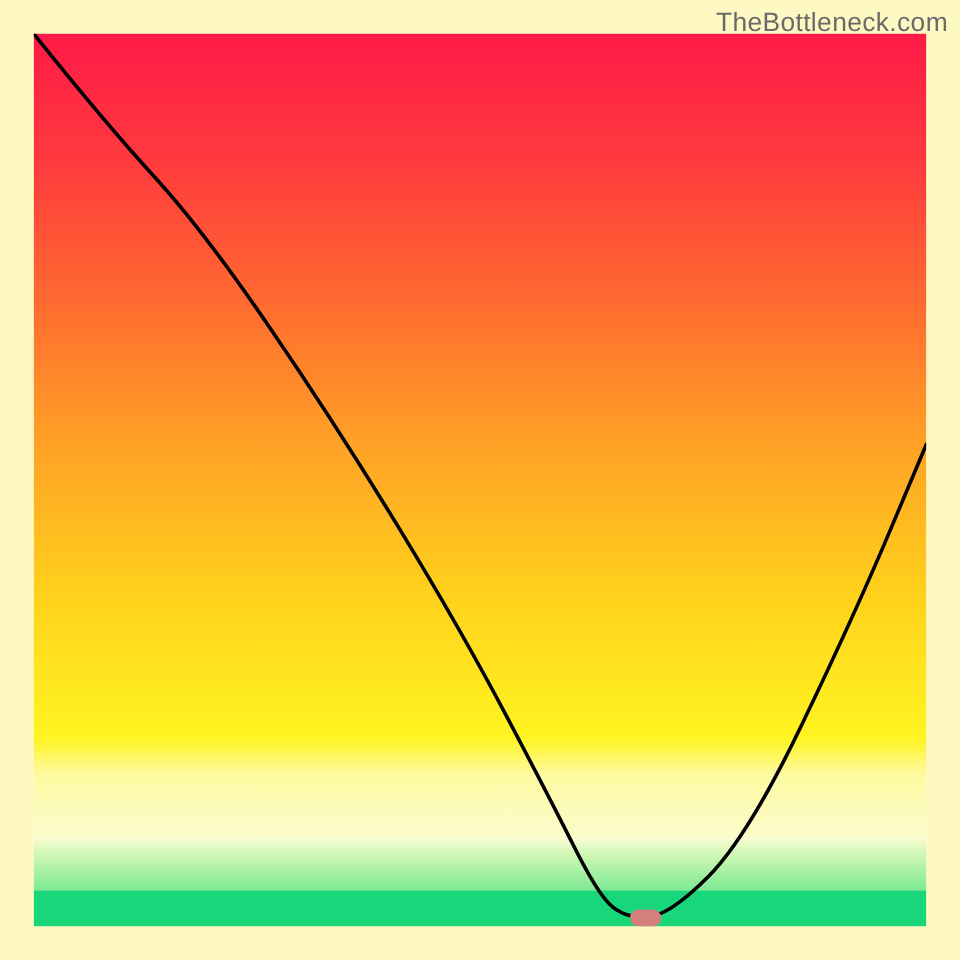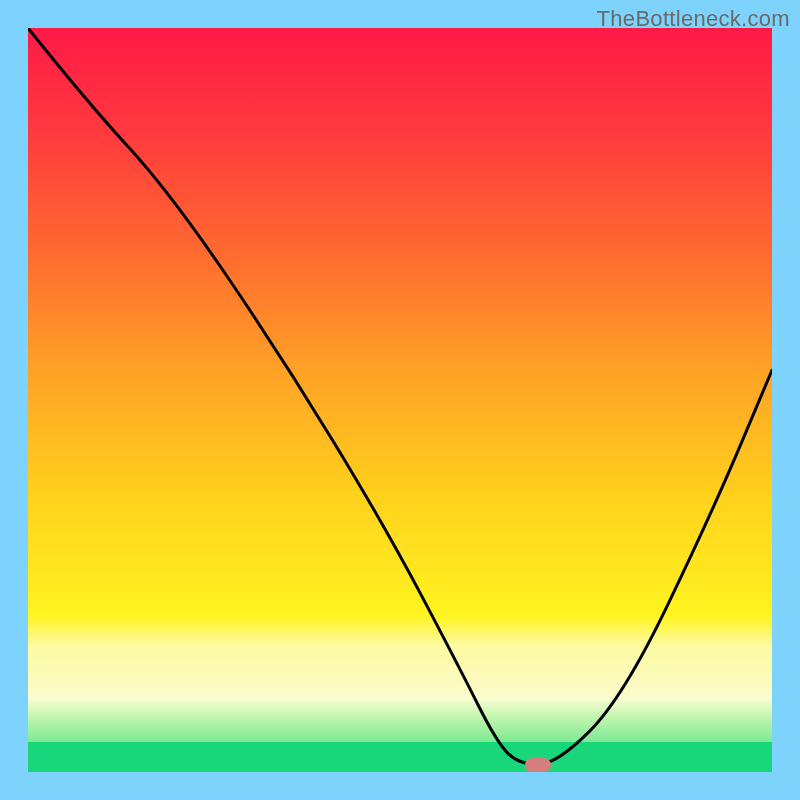--- a/index.html
+++ b/index.html
@@ -8,21 +8,21 @@
     width: 800px;
     height: 800px;
     background: #000;
     overflow: hidden;
     font-family: Arial, Helvetica, sans-serif;
   }
   .frame {
     position: relative;
     width: 800px;
     height: 800px;
-    background: #7dd3fc;
+    background: #fef9c3;
   }
   .watermark {
     position: absolute;
     top: 6px;
     right: 10px;
     color: #6a6a6a;
     font-size: 22px;
     font-weight: 500;
     letter-spacing: 0.3px;
     z-index: 10;

